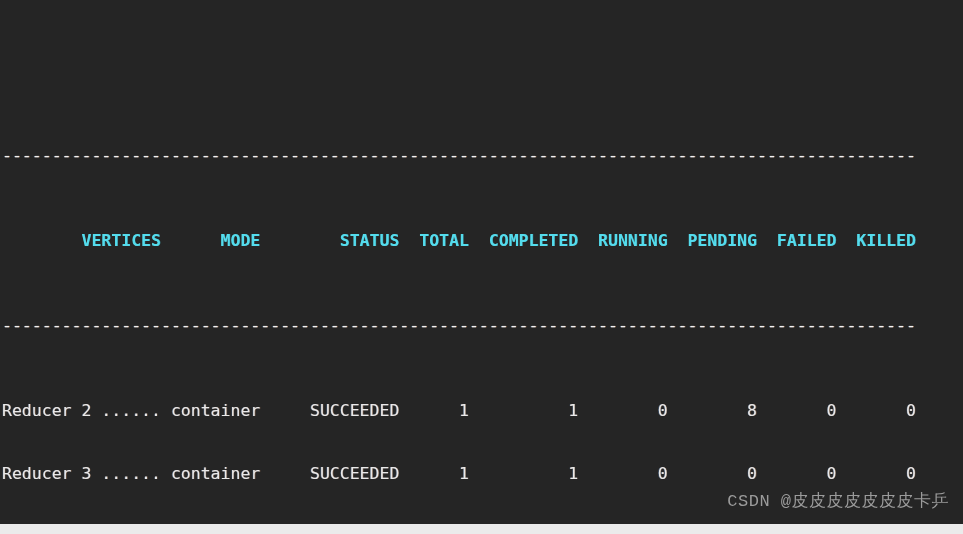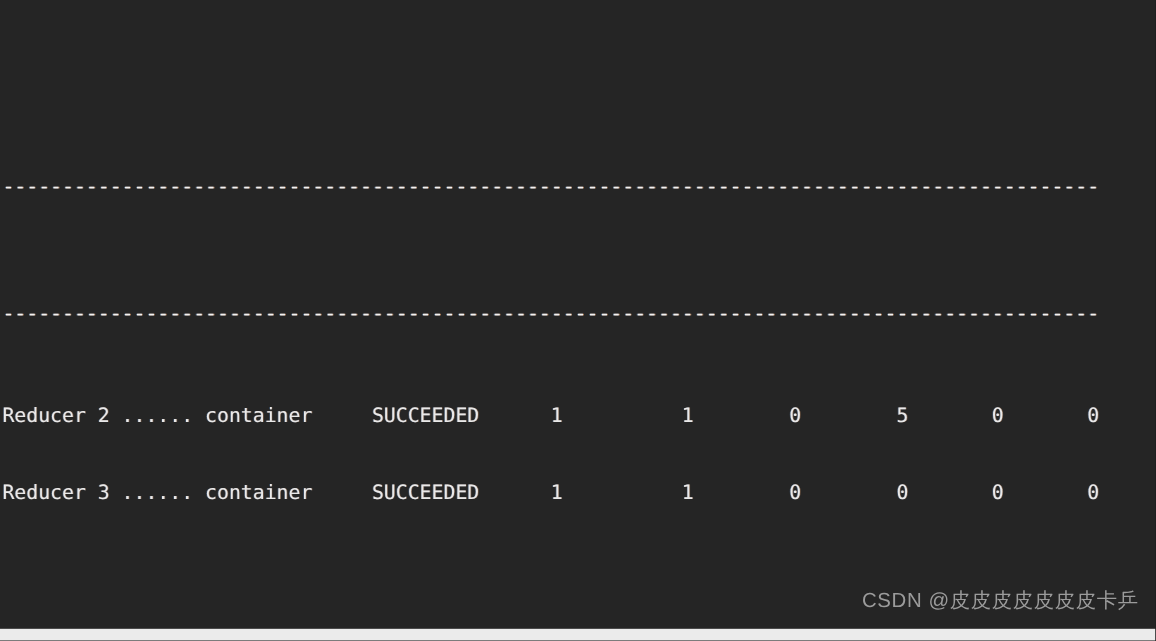--- a/index.html
+++ b/index.html
@@ -49,21 +49,21 @@
   }
   .vrow {
     color: #e9e9e9;
     text-shadow: 0.6px 0 0 rgba(216,154,106,0.45), -0.6px 0 0 rgba(110,160,225,0.35);
   }
   .watermark {
     position: absolute;
     right: 14px;
     bottom: 22px;
     color: #9b9b9b;
-    font-family: Liberation Sans, sans-serif;
+    font-family: Liberation Mono, monospace;
     font-size: 17px;
     letter-spacing: 0.5px;
     white-space: nowrap;
   }
   .bottombar {
     position: absolute;
     left: 0;
     bottom: 0;
     width: 963px;
     height: 10px;
@@ -74,24 +74,25 @@
 <body>
 
 <div id="terminal">
 
   <div class="screen">
 
     <div class="pad-top"></div>
 
     <div class="line sep">--------------------------------------------------------------------------------------------</div>
 
+    <div class="line hdr">        VERTICES      MODE        STATUS  TOTAL  COMPLETED  RUNNING  PENDING  FAILED  KILLED</div>
 
     <div class="line sep">--------------------------------------------------------------------------------------------</div>
 
-    <div class="line vrow">Reducer 2 ...... container     SUCCEEDED      1          1        0        5       0       0</div>
+    <div class="line vrow">Reducer 2 ...... container     SUCCEEDED      1          1        0        8       0       0</div>
     <div class="line vrow">Reducer 3 ...... container     SUCCEEDED      1          1        0        0       0       0</div>
     
     
     
 
     
 
     
 
     

